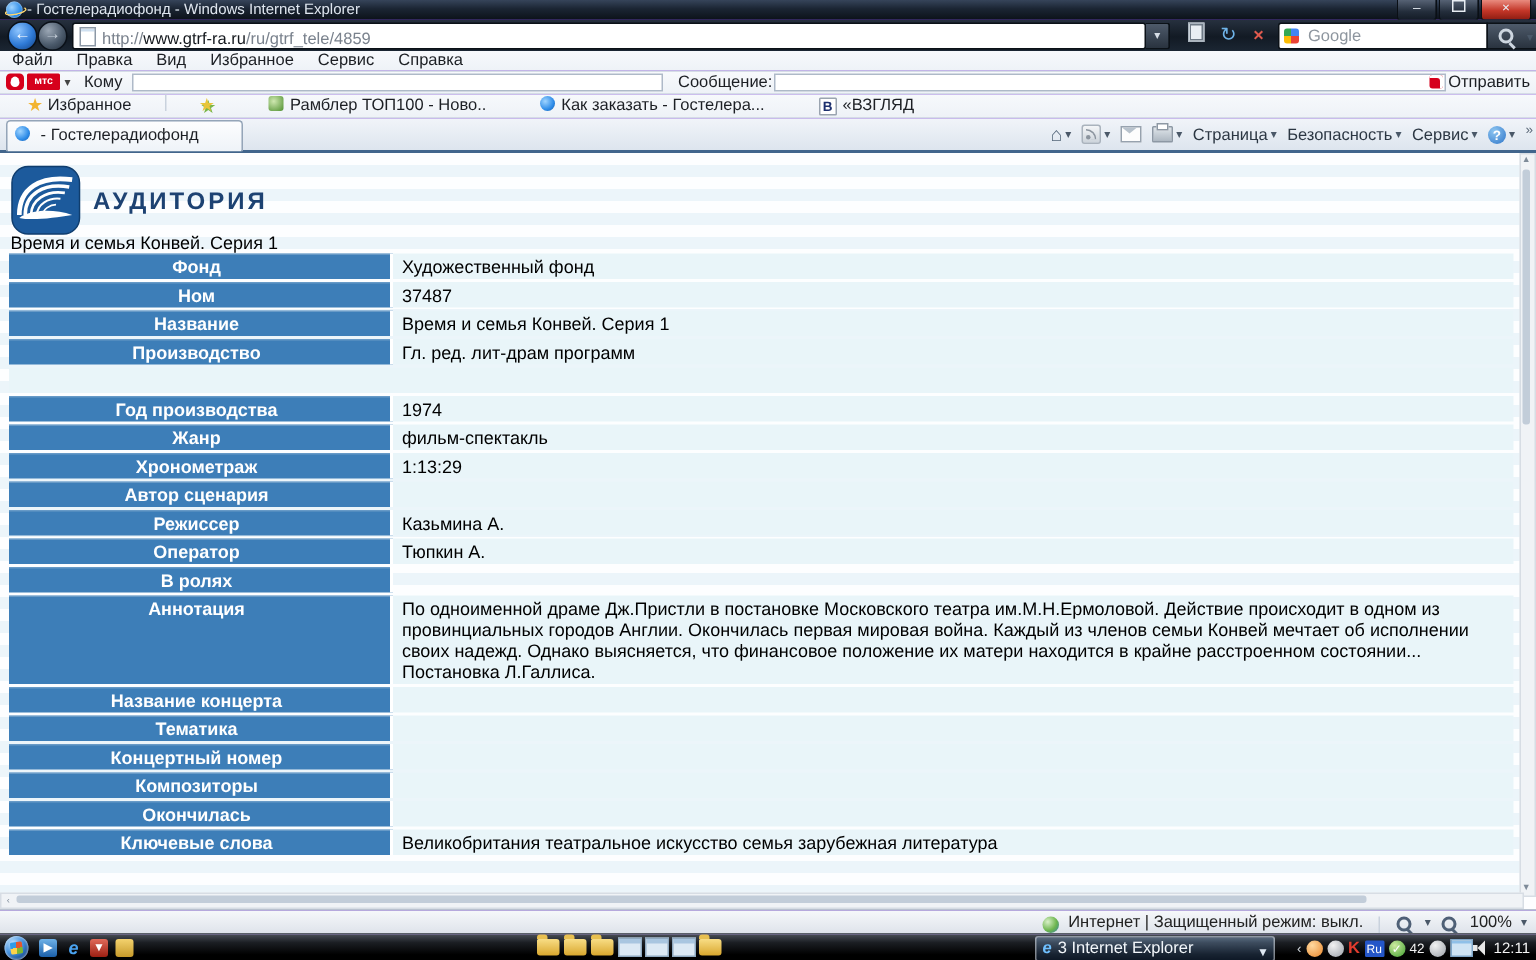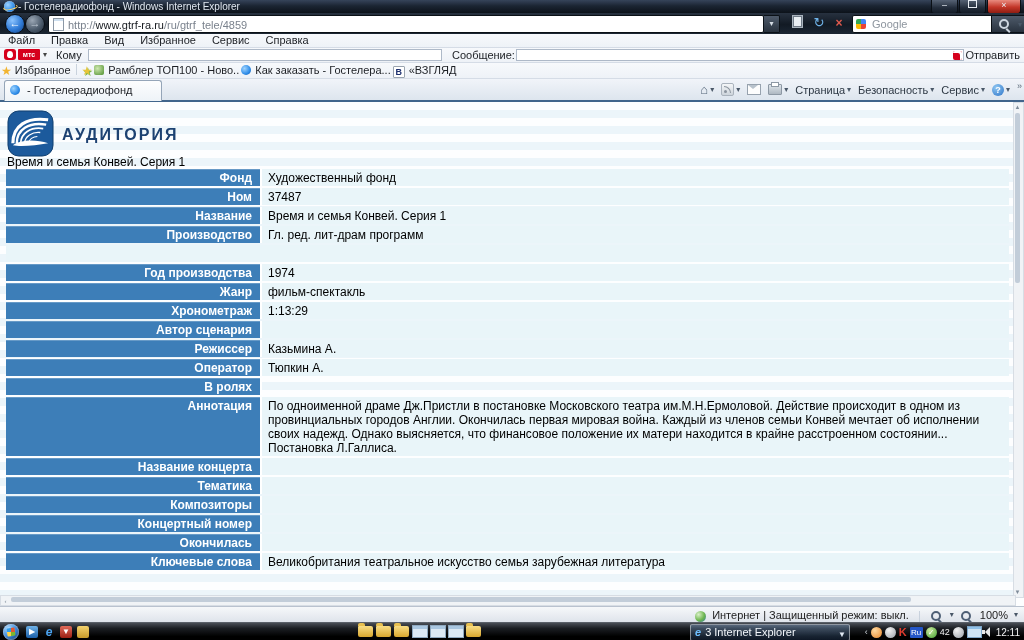--- a/index.html
+++ b/index.html
@@ -68,21 +68,21 @@
   #to-label{left:56px;} #msg-label{left:452px;}
   .smsinput{position:absolute;top:1px;height:10px;border:1px solid #aeb9c8;background:#fff;font-size:10px;
     font-family:inherit;outline:none;padding:0 2px;}
   #to-input{left:88px;width:348px;} #msg-input{left:516px;width:442px;}
   #send-btn{position:absolute;right:4px;top:0;line-height:14px;color:#1c1f24;}
   #send-btn .sq{display:inline-block;width:9px;height:9px;background:#d6001c;border-radius:2px;vertical-align:-1px;margin-right:3px;
     box-shadow:inset -2px 2px 0 #fff;}
   #favbar{top:63px;height:15px;font-size:11px;color:#1c1f24;}
   .star{color:#f2b430;font-size:12px;vertical-align:-1px;}
   .star.add{color:#e8c53a;text-shadow:1px 1px 0 #7ab648;}
-  #favbar .item{display:inline-block;padding:0 1px;line-height:15px;}
+  #favbar .item{display:inline-block;padding:0 18px;line-height:15px;}
   .lnk-ico{display:inline-block;width:10px;height:10px;border-radius:2px;vertical-align:-1px;margin-right:4px;}
   .ico-rambler{background:radial-gradient(circle at 35% 35%,#cfe8b0,#4e8f2e);}
   .ico-ie{background:radial-gradient(circle at 35% 35%,#9fd4ff,#2e8ce8 60%,#1057a8);border-radius:50%;}
   .ico-b{background:#fff;border:1px solid #9aa4b0;color:#1c2f6e;font-weight:bold;font-size:9px;line-height:10px;text-align:center;border-radius:1px;}
   .sep{display:inline-block;width:1px;height:11px;background:#c9d2dd;vertical-align:-1px;margin:0 4px;}
   
   #tabrow{left:0;top:79px;width:1024px;height:21px;background:linear-gradient(#f1f4f9,#dde5ee);
     border-bottom:2px solid #41658c;}
   #tab-active{position:absolute;left:4px;top:1px;width:156px;height:20px;background:linear-gradient(#fdfdfe,#eef3f8);
     border:1px solid #95a5b8;border-bottom:none;border-radius:3px 3px 0 0;font-size:11px;line-height:19px;color:#1c1f24;}
@@ -105,21 +105,21 @@
   #chev-more{position:absolute;right:2px;top:2px;font-size:9px;color:#5d6b7a;}
   
   #content{left:0;top:102px;width:1024px;height:504px;
     background:repeating-linear-gradient(180deg,#fdfeff 0 8px,#ecf5fa 8px 16px);}
   #logo{left:7px;top:8px;width:47px;height:47px;}
   #brand{left:62px;top:24px;font-size:16px;font-weight:bold;color:#1d4272;letter-spacing:2px;}
   #heading{left:7px;top:53px;font-size:12px;color:#000;}
   #metatable{left:6px;top:67px;width:1003px;}
   .trow{display:flex;margin-bottom:2px;}
   .tlabel{width:242px;min-width:242px;background:#3d7eb8;color:#fff;font-size:12px;font-weight:bold;
-    text-align:right;padding:2px 8px 1px 4px;border-right:2px solid #fff;box-shadow:inset 0 1px 0 rgba(255,255,255,.22);
+    text-align:center;padding:2px 8px 1px 4px;border-right:2px solid #fff;box-shadow:inset 0 1px 0 rgba(255,255,255,.22);
     min-height:14px;line-height:14px;}
   .tvalue{flex:1;background:#e9f5f9;color:#000;font-size:12px;padding:2px 4px 1px 6px;line-height:14px;min-height:14px;}
   
   .sbar{background:#f0f3f6;border:1px solid #d7dde4;}
   #vscroll{right:0;top:0;width:9px;height:494px;}
   #vthumb{position:absolute;left:1px;top:10px;width:5px;height:170px;background:#c2cdd9;border-radius:2px;}
   .sarr{position:absolute;left:0;width:7px;font-size:6px;color:#7e8b99;text-align:center;line-height:9px;}
   #hscroll{left:0;bottom:0;width:1014px;height:9px;}
   #hthumb{position:absolute;left:10px;top:1px;width:900px;height:5px;background:#c2cdd9;border-radius:2px;}
   
@@ -330,25 +330,25 @@
         </div>
         <div class="trow">
           <div class="tlabel">Название концерта</div>
           <div class="tvalue"></div>
         </div>
         <div class="trow">
           <div class="tlabel">Тематика</div>
           <div class="tvalue"></div>
         </div>
         <div class="trow">
+          <div class="tlabel">Концертный номер</div>
+          <div class="tvalue"></div>
+        </div>
+        <div class="trow">
           <div class="tlabel">Композиторы</div>
-          <div class="tvalue"></div>
-        </div>
-        <div class="trow">
-          <div class="tlabel">Концертный номер</div>
           <div class="tvalue"></div>
         </div>
         <div class="trow">
           <div class="tlabel">Окончилась</div>
           <div class="tvalue"></div>
         </div>
         <div class="trow">
           <div class="tlabel">Ключевые слова</div>
           <div class="tvalue">Великобритания театральное искусство семья зарубежная литература</div>
         </div>

